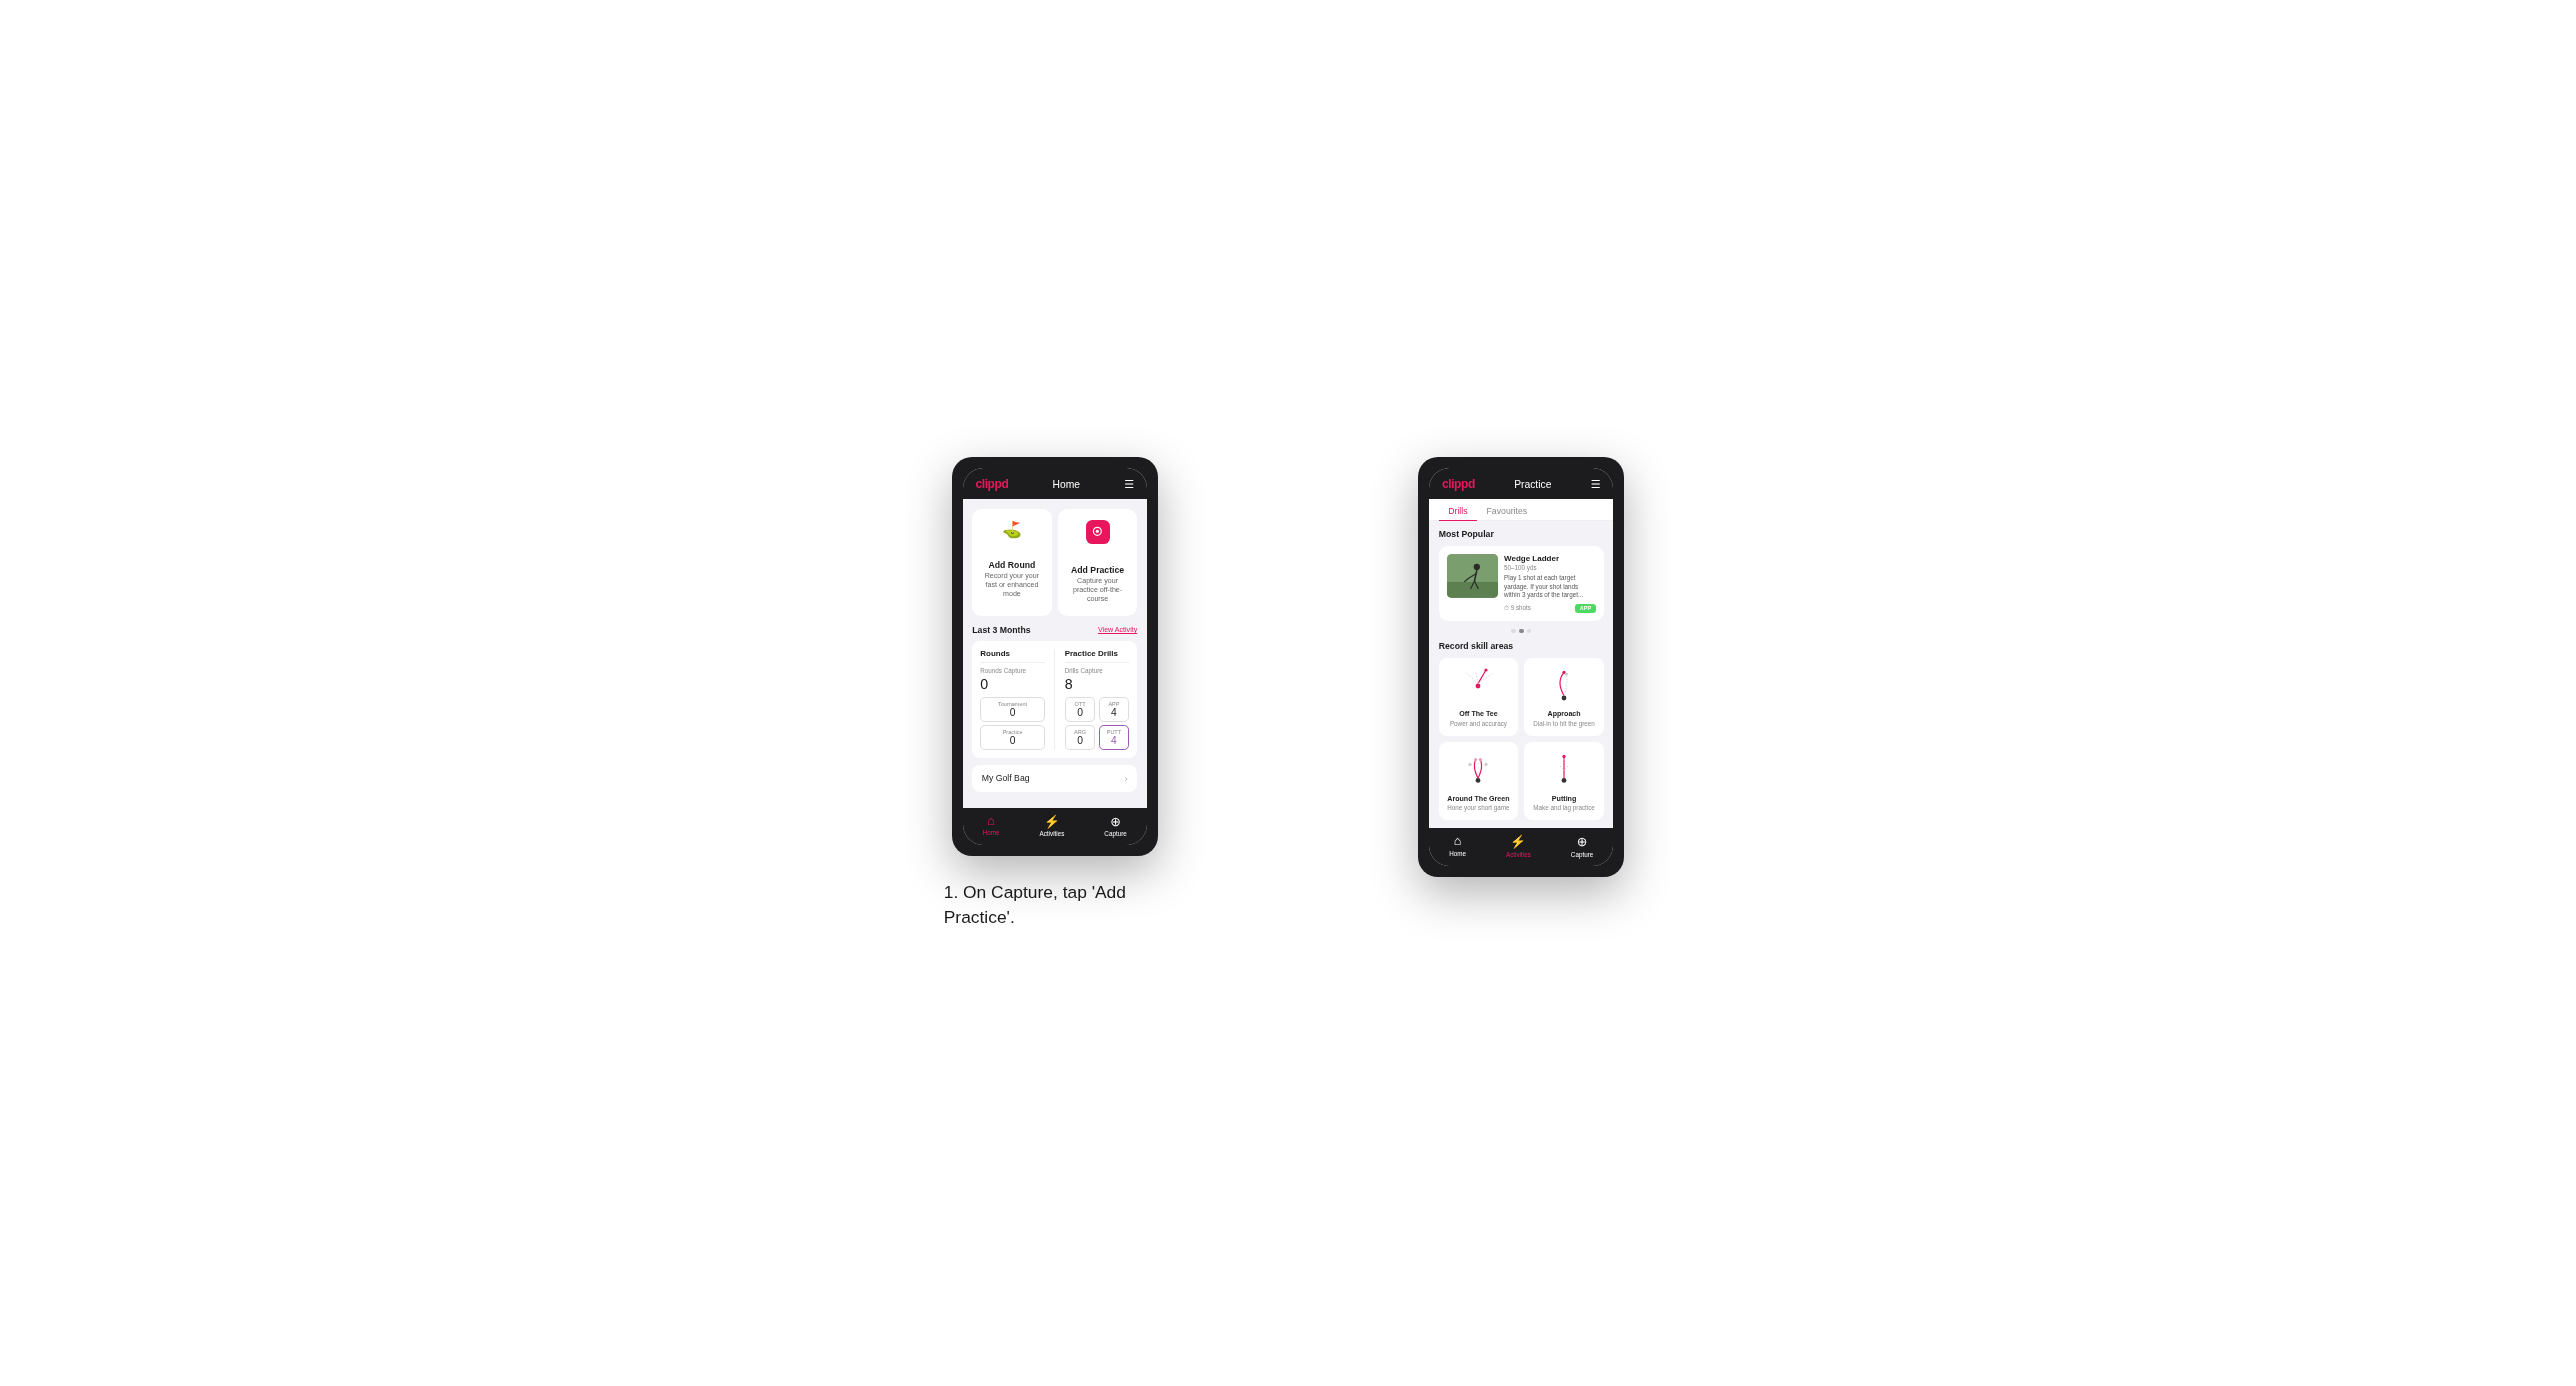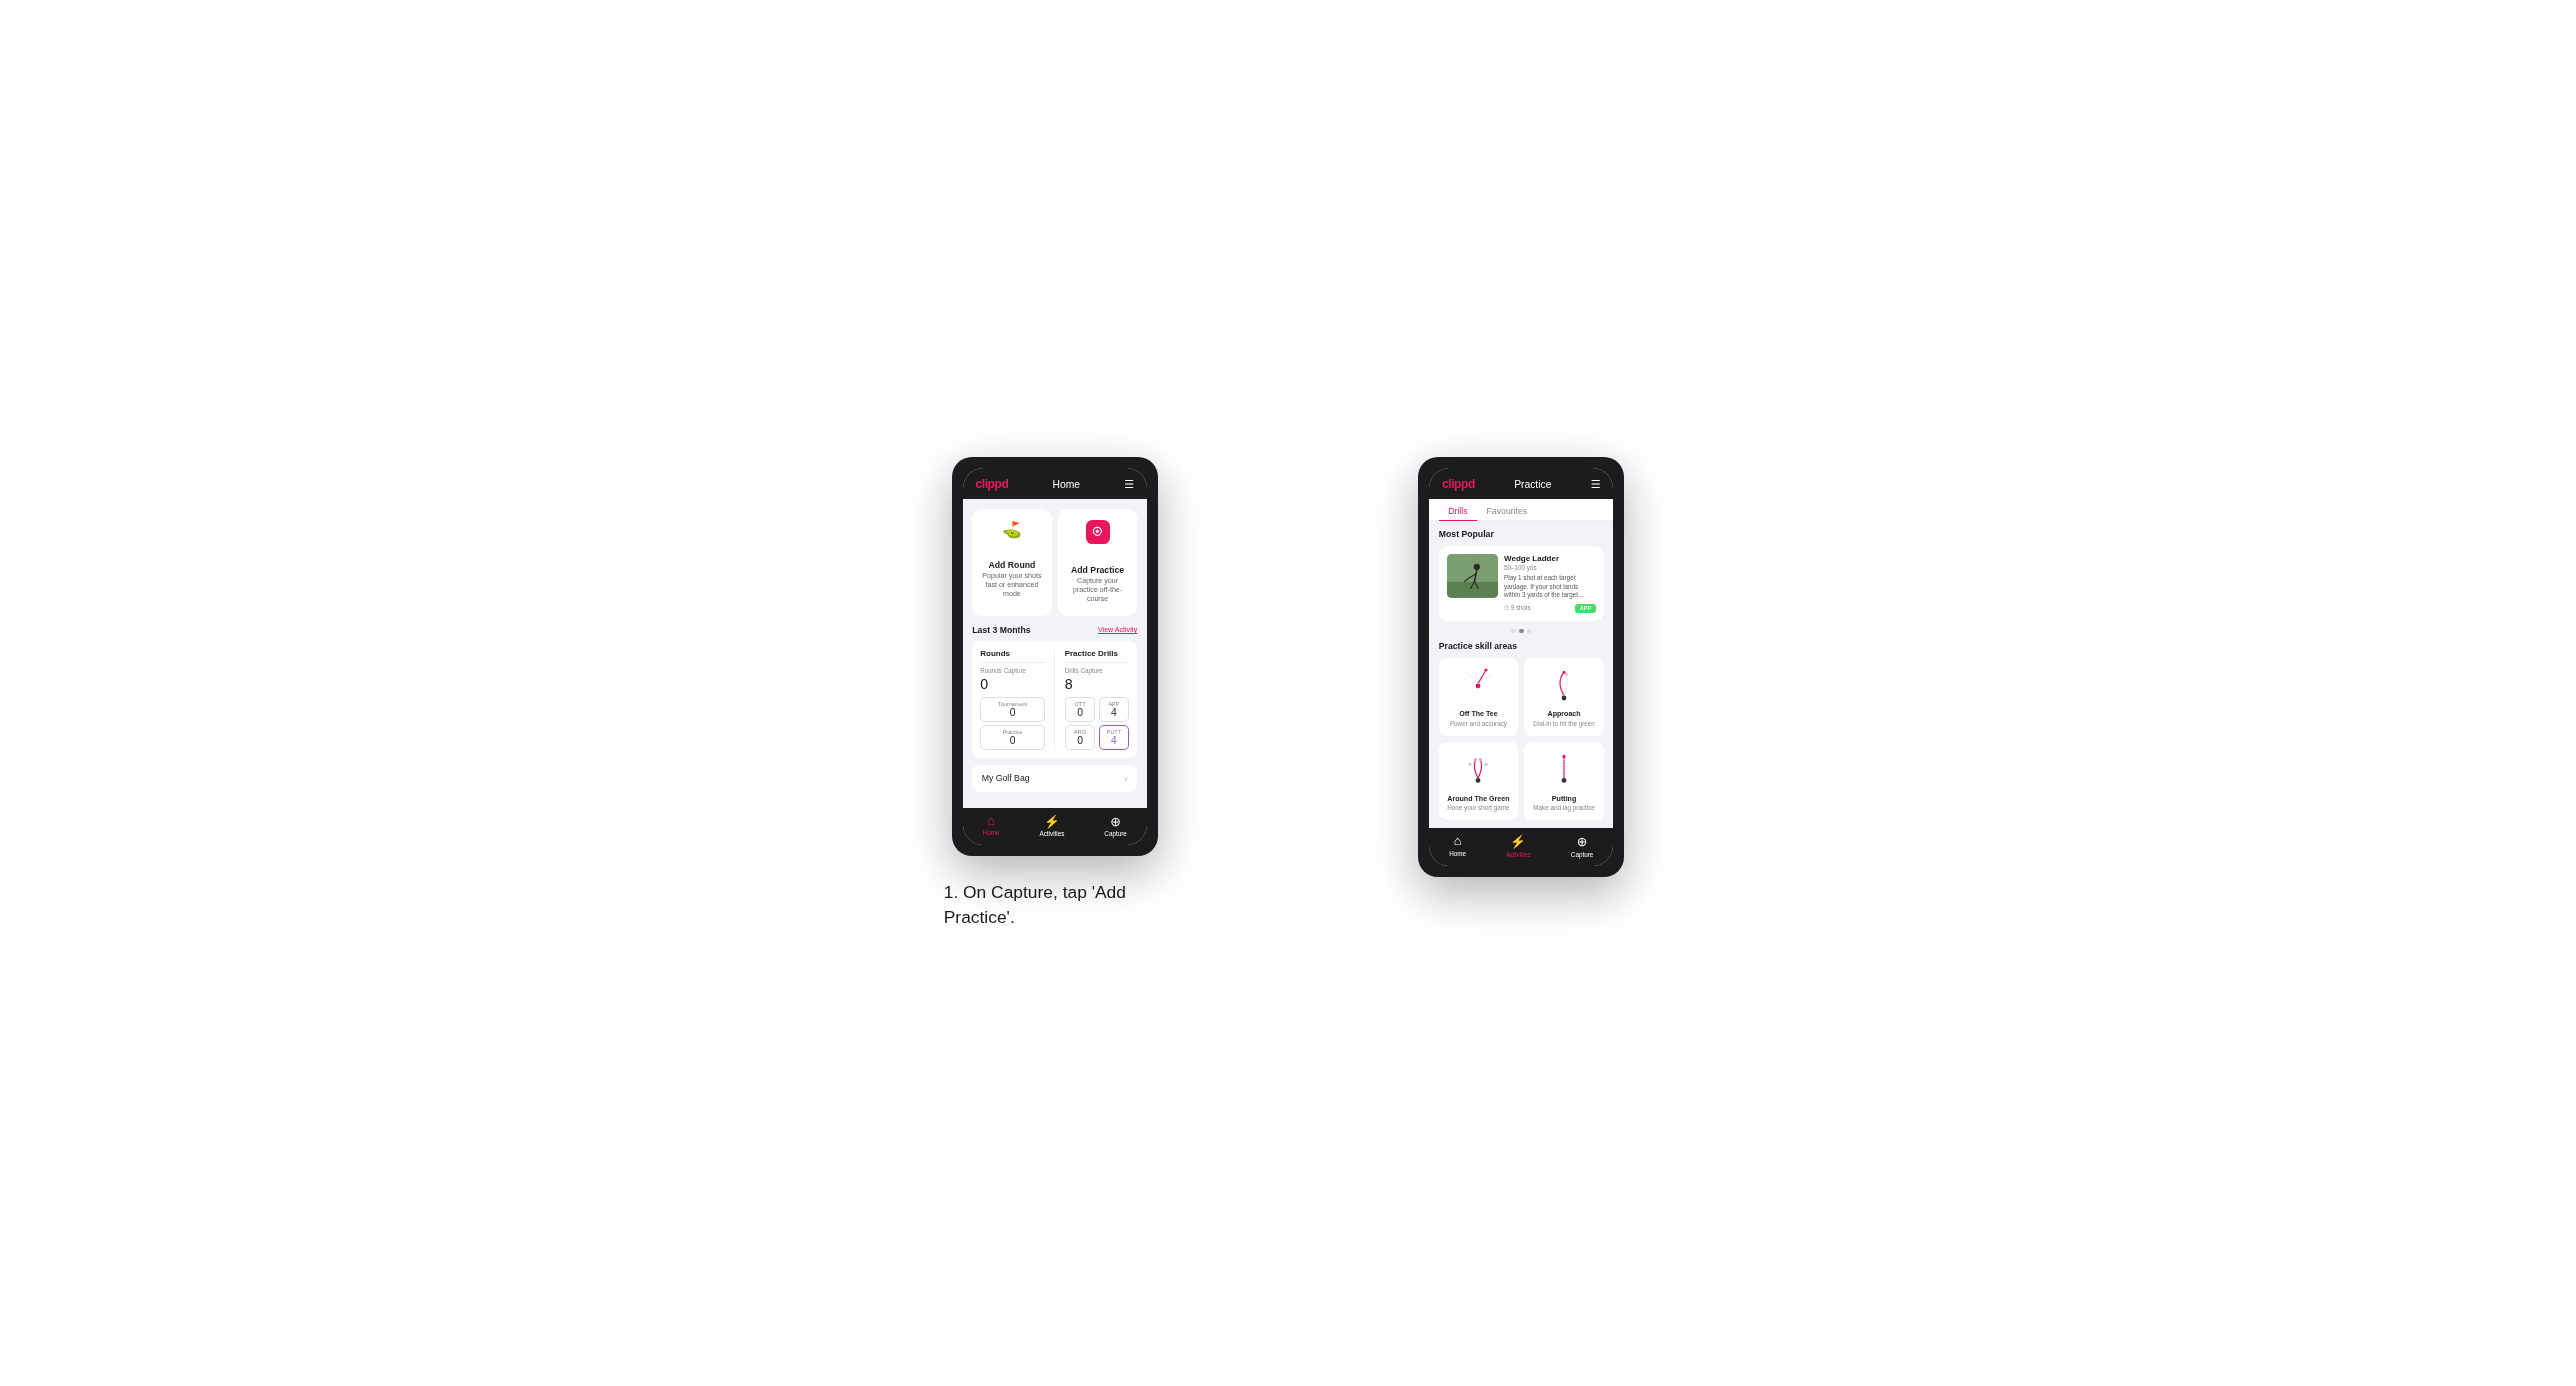--- a/index.html
+++ b/index.html
@@ -435,21 +435,21 @@
           <span class="hamburger">☰</span>
         </div>
 
         <div class="screen-content">
 
           <div class="action-cards">
 
             <div class="action-card">
               <div class="action-icon">⛳</div>
               <div class="action-card-title">Add Round</div>
-              <div class="action-card-desc">Popular your shots fast or enhanced mode</div>
+              <div class="action-card-desc">Record your your fast or enhanced mode</div>
             </div>
 
             <div class="action-card">
               <div class="add-practice-icon">
                 <svg width="12.7" height="12.7" viewBox="0 0 16 16" fill="none">
                   <circle cx="8" cy="8" r="5" stroke="white" stroke-width="1.5"></circle>
                   <circle cx="8" cy="8" r="2" fill="white"></circle>
                 </svg>
               </div>
               <div class="action-card-title">Add Practice</div>
@@ -593,21 +593,21 @@
                 </div>
               </div>
             </div>
 
             <div class="dots-row">
               <div class="dot"></div>
               <div class="dot active"></div>
               <div class="dot"></div>
             </div>
 
-            <div class="skill-section-title">Practice skill areas</div>
+            <div class="skill-section-title">Record skill areas</div>
             <div class="skill-grid">
 
               <div class="skill-card">
                 <div class="skill-diagram">
                   <svg viewBox="0 0 50 50" width="40" height="40">
                     <circle cx="25" cy="25" r="3" fill="#e8175d"></circle>
                     <line x1="25" y1="22" x2="10" y2="8" stroke="#ccc" stroke-width="1" stroke-dasharray="2,2"></line>
                     <line x1="25" y1="22" x2="22" y2="6" stroke="#ccc" stroke-width="1" stroke-dasharray="2,2"></line>
                     <line x1="25" y1="22" x2="35" y2="5" stroke="#e8175d" stroke-width="1.5"></line>
                     <line x1="25" y1="22" x2="42" y2="10" stroke="#ccc" stroke-width="1" stroke-dasharray="2,2"></line>

